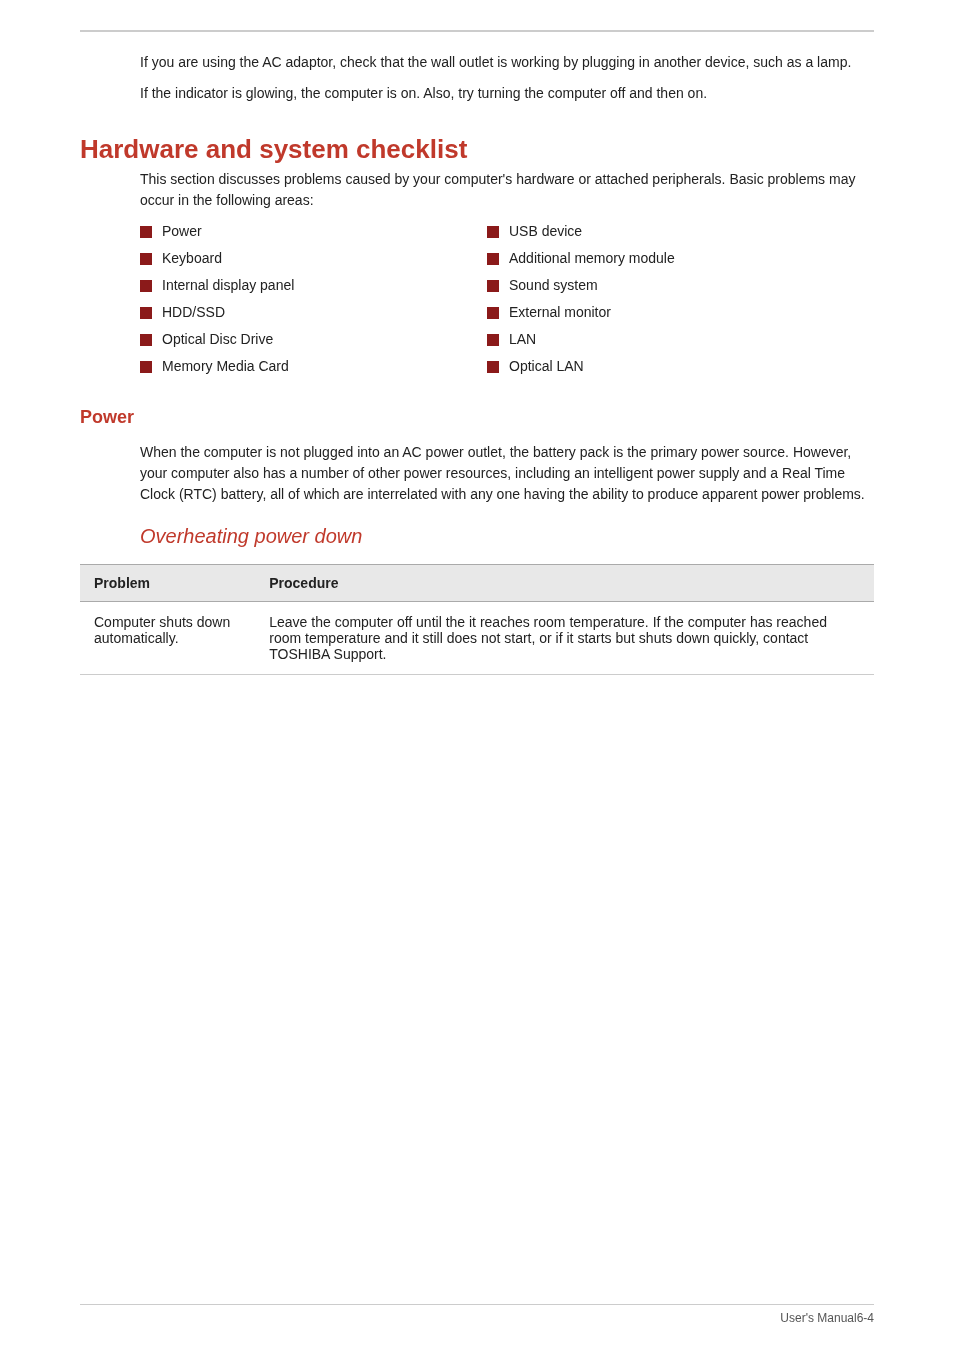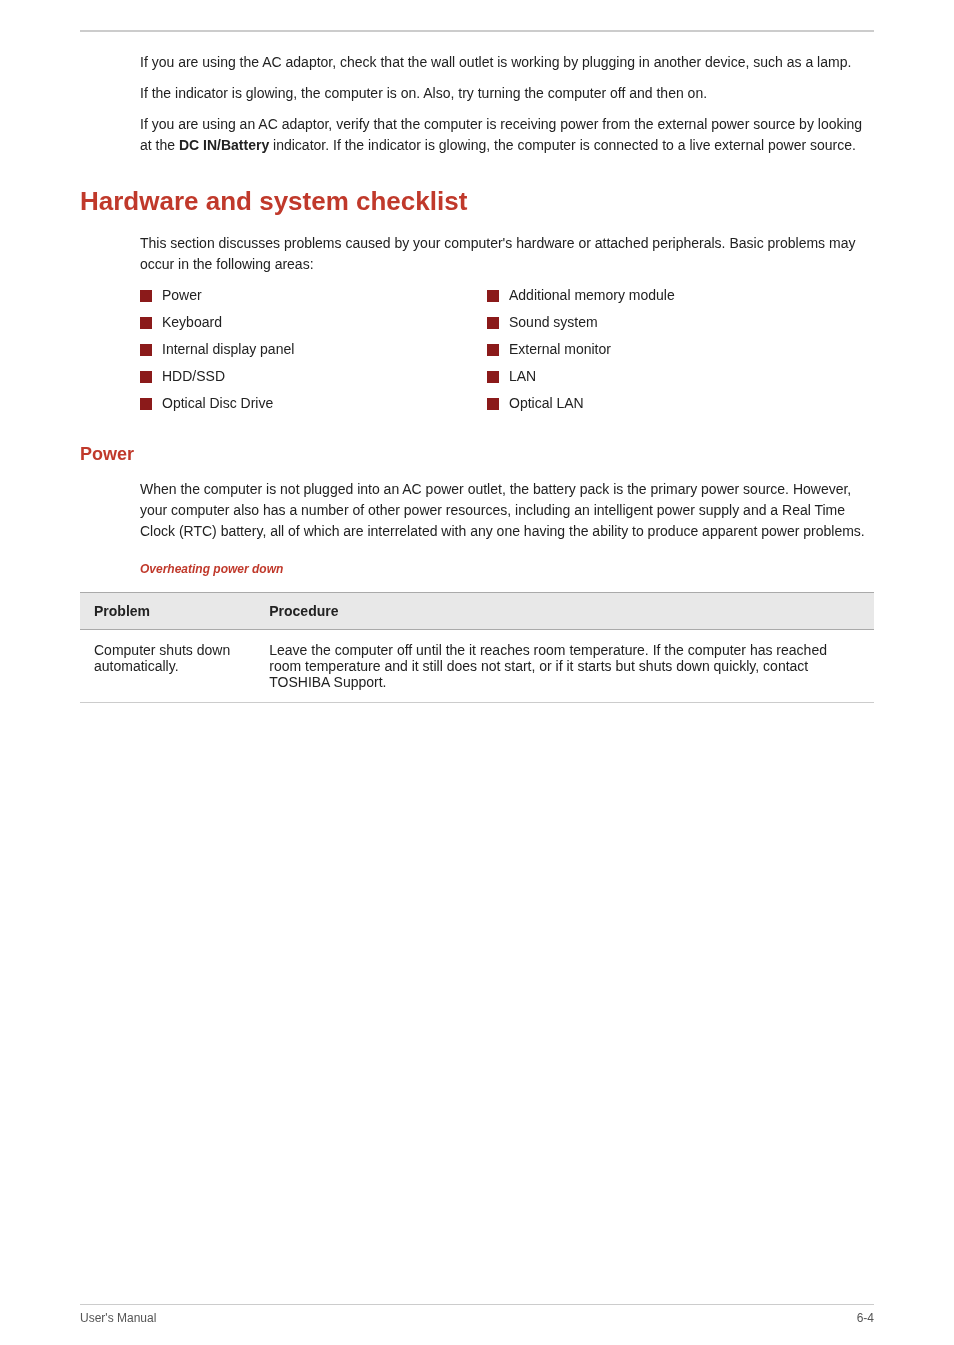--- a/index.html
+++ b/index.html
@@ -21,26 +21,26 @@
     }
     .para {
       margin-bottom: 10px;
       line-height: 1.5;
     }
     .section-title {
       color: #c0392b;
       font-size: 26px;
       font-weight: bold;
       font-family: Arial, sans-serif;
-      margin: 30px 0 16px 0;
+      margin: 30px 0 4px 0;
     }
     .subsection-title {
       color: #c0392b;
-      font-size: 12px;
-      font-weight: bold;
+      font-size: 20px;
+      font-weight: normal;
       font-style: italic;
       margin: 20px 0 10px 0;
     }
     .indent {
       padding-left: 60px;
     }
     .checklist-grid {
       display: grid;
       grid-template-columns: 1fr 1fr;
       gap: 0 20px;
@@ -93,44 +93,41 @@
       padding: 12px 14px;
       vertical-align: top;
       border-bottom: 1px solid #ccc;
     }
     .footer {
       position: absolute;
       bottom: 20px;
       left: 80px;
       right: 80px;
       display: flex;
-      justify-content: space-between;
+      justify-content: flex-end;
       font-size: 12px;
       color: #555;
       border-top: 1px solid #ccc;
       padding-top: 6px;
     }
     b { font-weight: bold; }
   </style>
 </head>
 <body>
 
 <div class="page">
   <div class="top-rule"></div>
 
   <div class="indent">
     <p class="para">
       If you are using the AC adaptor, check that the wall outlet is working by plugging in another device, such as a lamp.
     </p>
     <p class="para">
       If the indicator is glowing, the computer is on. Also, try turning the computer off and then on.
     </p>
-    <p class="para">
-      If you are using an AC adaptor, verify that the computer is receiving power from the external power source by looking at the <b>DC IN/Battery</b> indicator. If the indicator is glowing, the computer is connected to a live external power source.
-    </p>
   </div>
 
   <h2 class="section-title">Hardware and system checklist</h2>
 
   <p class="para indent">This section discusses problems caused by your computer's hardware or attached peripherals. Basic problems may occur in the following areas:</p>
 
   <div class="checklist-grid">
     <div class="checklist-col">
       <div class="checklist-item">
         <span class="bullet-square"></span>
@@ -145,22 +142,30 @@
         <span>Internal display panel</span>
       </div>
       <div class="checklist-item">
         <span class="bullet-square"></span>
         <span>HDD/SSD</span>
       </div>
       <div class="checklist-item">
         <span class="bullet-square"></span>
         <span>Optical Disc Drive</span>
       </div>
+      <div class="checklist-item">
+        <span class="bullet-square"></span>
+        <span>Memory Media Card</span>
+      </div>
     </div>
     <div class="checklist-col">
+      <div class="checklist-item">
+        <span class="bullet-square"></span>
+        <span>USB device</span>
+      </div>
       <div class="checklist-item">
         <span class="bullet-square"></span>
         <span>Additional memory module</span>
       </div>
       <div class="checklist-item">
         <span class="bullet-square"></span>
         <span>Sound system</span>
       </div>
       <div class="checklist-item">
         <span class="bullet-square"></span>

